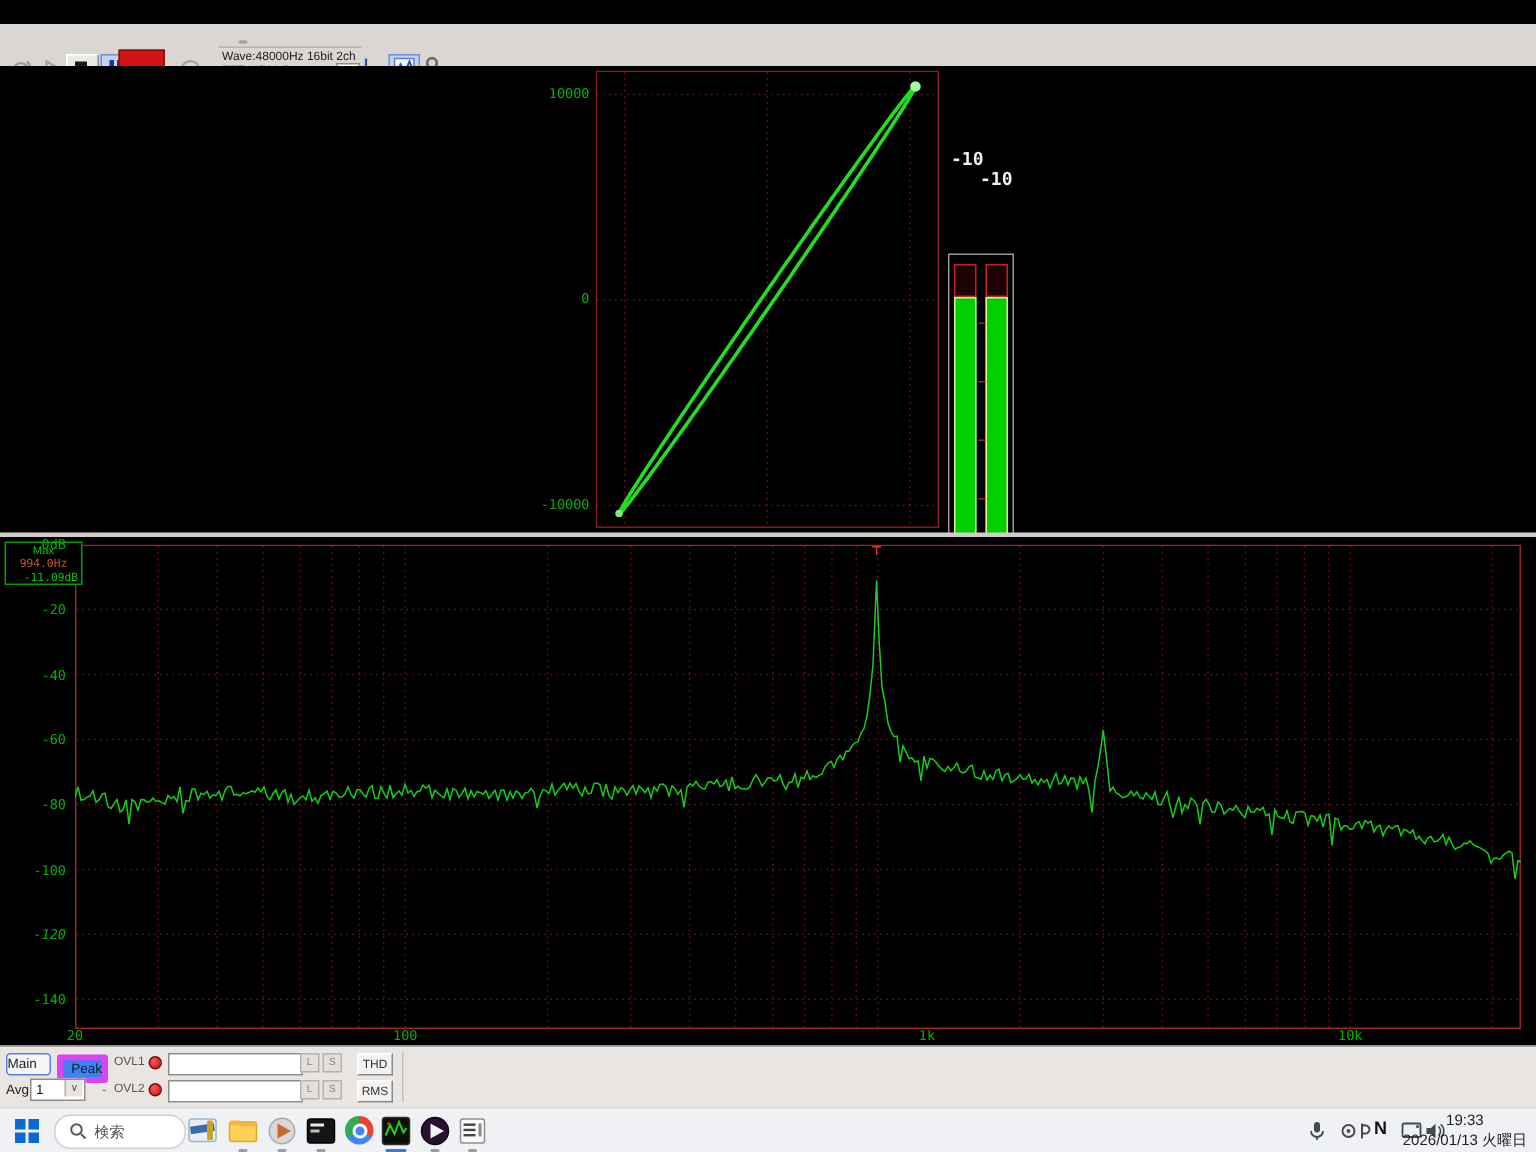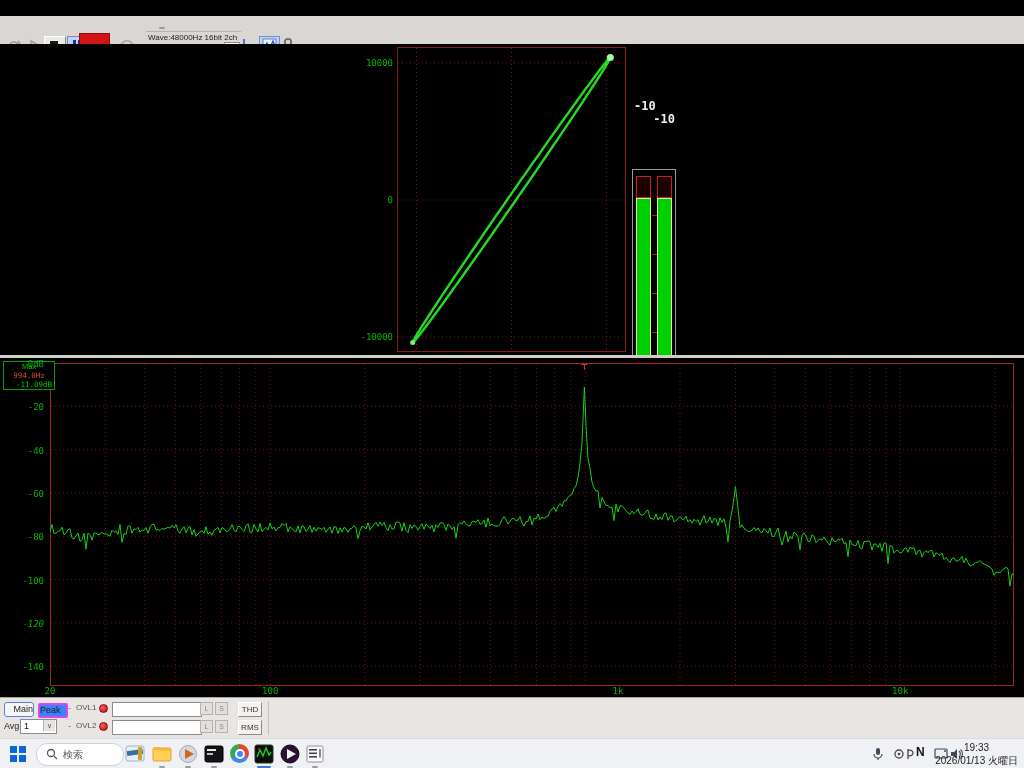--- a/index.html
+++ b/index.html
@@ -43,22 +43,22 @@
   .sp-ylabel{position:absolute;width:44px;text-align:right;font-size:9px;color:#00b400;}
   .sp-xlabel{position:absolute;transform:translateX(-50%);font-size:9px;color:#00b400;}
   #max-legend{position:absolute;left:3px;top:3px;width:46px;background:#000;border:1px solid #00a000;font-size:7.5px;line-height:9px;padding:0 2px;}
   #max-legend .t{color:#00cc00;text-align:center;}
   #max-legend .f{color:#d2502a;text-align:center;}
   #max-legend .l{color:#00cc00;text-align:right;}
   #splitter{position:absolute;left:0;top:355px;width:1024px;height:3px;background:#cfccc9;}
   
   #control-bar{position:absolute;left:0;top:697px;width:1024px;height:41px;background:#e8e5e2;border-top:1px solid #a7a4a1;}
   .cb{position:absolute;font-size:9px;color:#222;}
-  .cb-btn-main{left:4px;top:4px;width:28px;height:13px;background:#f6f6f6;border:1px solid #5b82d6;border-radius:3px;text-align:right;line-height:13px;}
-  .cb-btn{background:#3b82f6;border:2px solid #d946ef;border-radius:2px;text-align:left;}
+  .cb-btn-main{left:4px;top:4px;width:28px;height:13px;background:#f6f6f6;border:1px solid #5b82d6;border-radius:3px;text-align:left;line-height:13px;}
+  .cb-btn{background:#3b82f6;border:4px solid #d946ef;border-radius:2px;text-align:right;}
   .cb-lamp{position:absolute;width:7px;height:7px;border-radius:50%;background:radial-gradient(circle at 35% 35%,#ff5a5a,#b80f0f);border:1px solid #7d0a0a;}
   .cb-input{position:absolute;width:84px;height:11px;background:#fff;border:1px solid #8c8c8c;}
   .cb-ls{position:absolute;width:11px;height:11px;background:#e2dfdc;border:1px solid #b5b2af;font-size:7px;color:#8a8a8a;text-align:center;line-height:11px;}
   .cb-big{position:absolute;width:22px;height:13px;background:#f4f2f0;border:1px solid;border-color:#fff #8a8a8a #8a8a8a #fff;font-size:8px;color:#333;text-align:center;line-height:13px;}
   #avg-select{position:absolute;left:20px;top:21px;width:32px;height:13px;background:#fff;border:1px solid #8c8c8c;font-size:9px;line-height:13px;padding-left:3px;color:#111;}
   #avg-arrow{position:absolute;right:1px;top:0;width:11px;height:11px;background:#e6e3e0;border-left:1px solid #b5b2af;font-size:7px;text-align:center;line-height:11px;color:#555;}
   #cb-sep{position:absolute;left:268px;top:3px;width:1px;height:34px;background:#c5c2bf;}
   
   #taskbar{position:absolute;left:0;top:738px;width:1024px;height:30px;background:#f0f1f5;border-top:1px solid #dadbe0;}
   #search-pill{position:absolute;left:36px;top:4px;width:86px;height:21px;background:#fff;border:1px solid #d0d1d6;border-radius:11px;}

